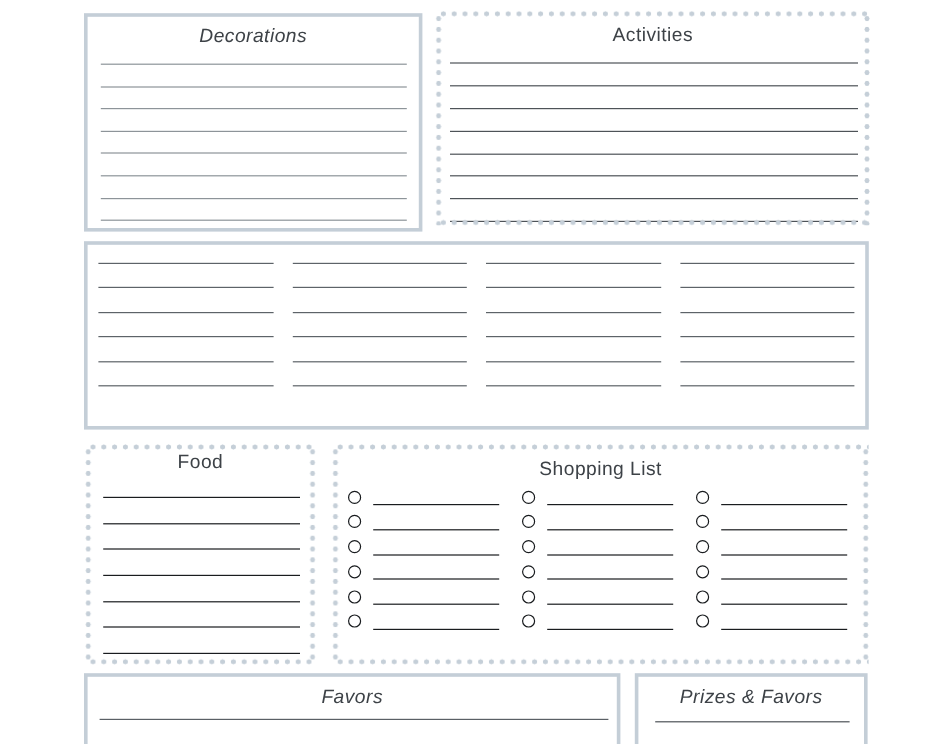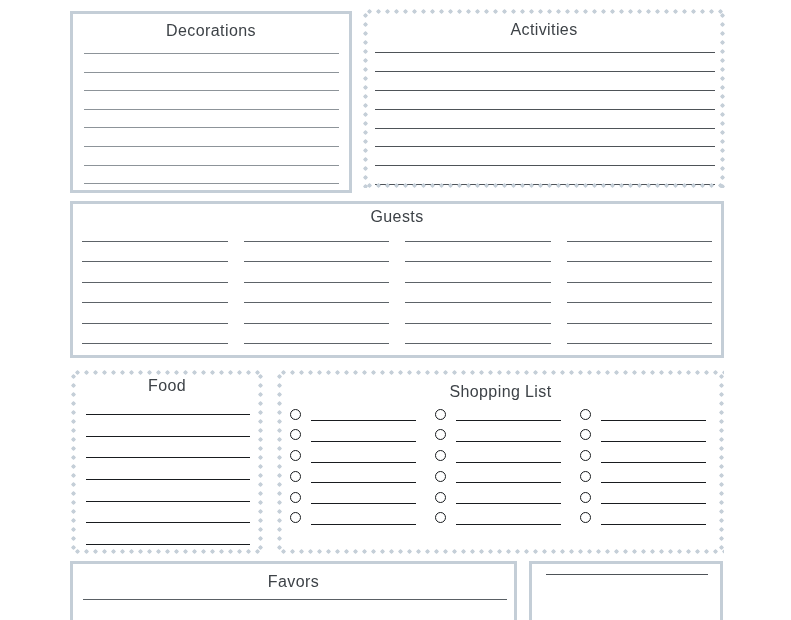--- a/index.html
+++ b/index.html
@@ -5,21 +5,21 @@
   html,body{margin:0;padding:0;}
   body{
     width:791px;height:620px;overflow:hidden;position:relative;
     background:#ffffff;
     font-family:"Liberation Sans", sans-serif;
   }
   .page{position:absolute;inset:0;background:var(--page-bg,#ffffff);}
   .box{
     position:absolute;box-sizing:border-box;overflow:hidden;background:#ffffff;
   }
-  .box.solid{border:3px solid var(--border,#c4ced7);}
+  .box.solid{border:3px solid var(--border,#c4ced7);font-style:italic;}
   .box.dotted{border:none;}
   .box.dotted::before{
     content:"";position:absolute;inset:0;pointer-events:none;
     background-image:
       radial-gradient(circle, var(--dot,#c5cfd8) 1.9px, rgba(0,0,0,0) 2.3px),
       radial-gradient(circle, var(--dot,#c5cfd8) 1.9px, rgba(0,0,0,0) 2.3px),
       radial-gradient(circle, var(--dot,#c5cfd8) 1.9px, rgba(0,0,0,0) 2.3px),
       radial-gradient(circle, var(--dot,#c5cfd8) 1.9px, rgba(0,0,0,0) 2.3px);
     background-size:9px 5px, 9px 5px, 5px 9px, 5px 9px;
     background-position:2px 0, 2px 100%, 0 2px, 100% 2px;
@@ -100,21 +100,20 @@
         <div class="rule"></div>
         <div class="rule"></div>
         <div class="rule"></div>
         <div class="rule"></div>
         <div class="rule"></div>
         <div class="rule"></div>
       </div>
   </section>
 
   <section class="box solid sec-guests" style="--rule: #5d6368;">
-    <h2 class="title">Guests</h2>
     <div class="grid" style="grid-template-columns: repeat(4, 1fr);">
         <div class="cell"></div>
         <div class="cell"></div>
         <div class="cell"></div>
         <div class="cell"></div>
         <div class="cell"></div>
         <div class="cell"></div>
         <div class="cell"></div>
         <div class="cell"></div>
         <div class="cell"></div>
@@ -228,18 +227,19 @@
   </section>
 
   <section class="box solid sec-notes" style="--rule: #5a6065;">
     <h2 class="title">Favors</h2>
     <div class="rules">
         <div class="rule"></div>
       </div>
   </section>
 
   <section class="box solid sec-prizes" style="--rule: #4e5358;">
+    <h2 class="title">Prizes &amp; Favors</h2>
     <div class="rules">
         <div class="rule"></div>
       </div>
   </section>
 
 </div>
 
 </body></html>

